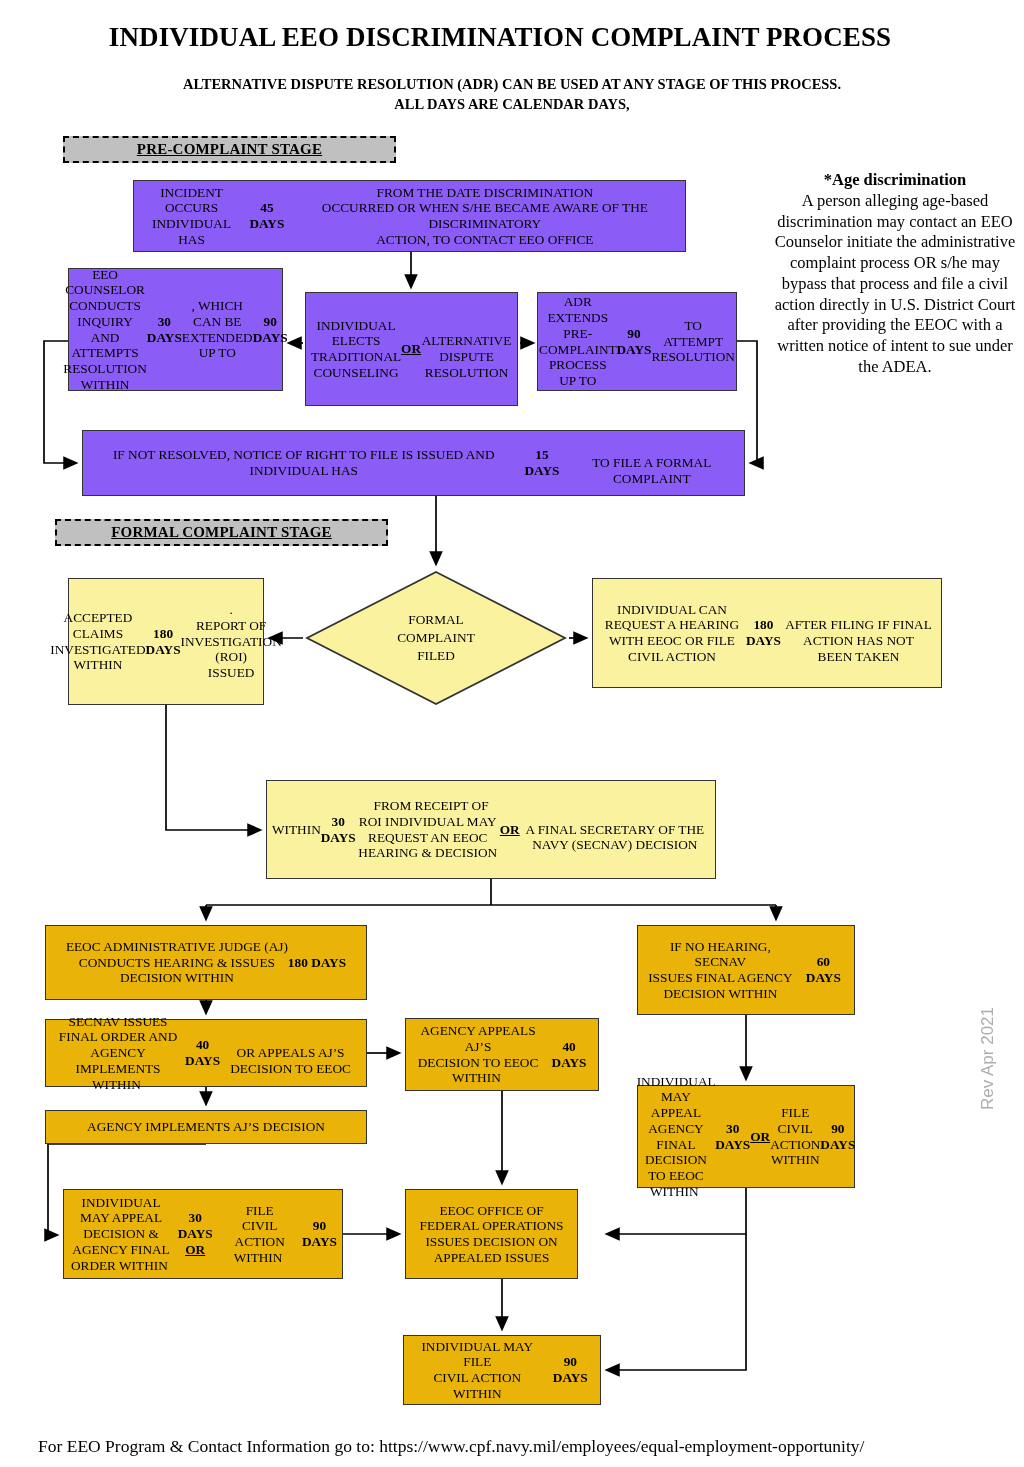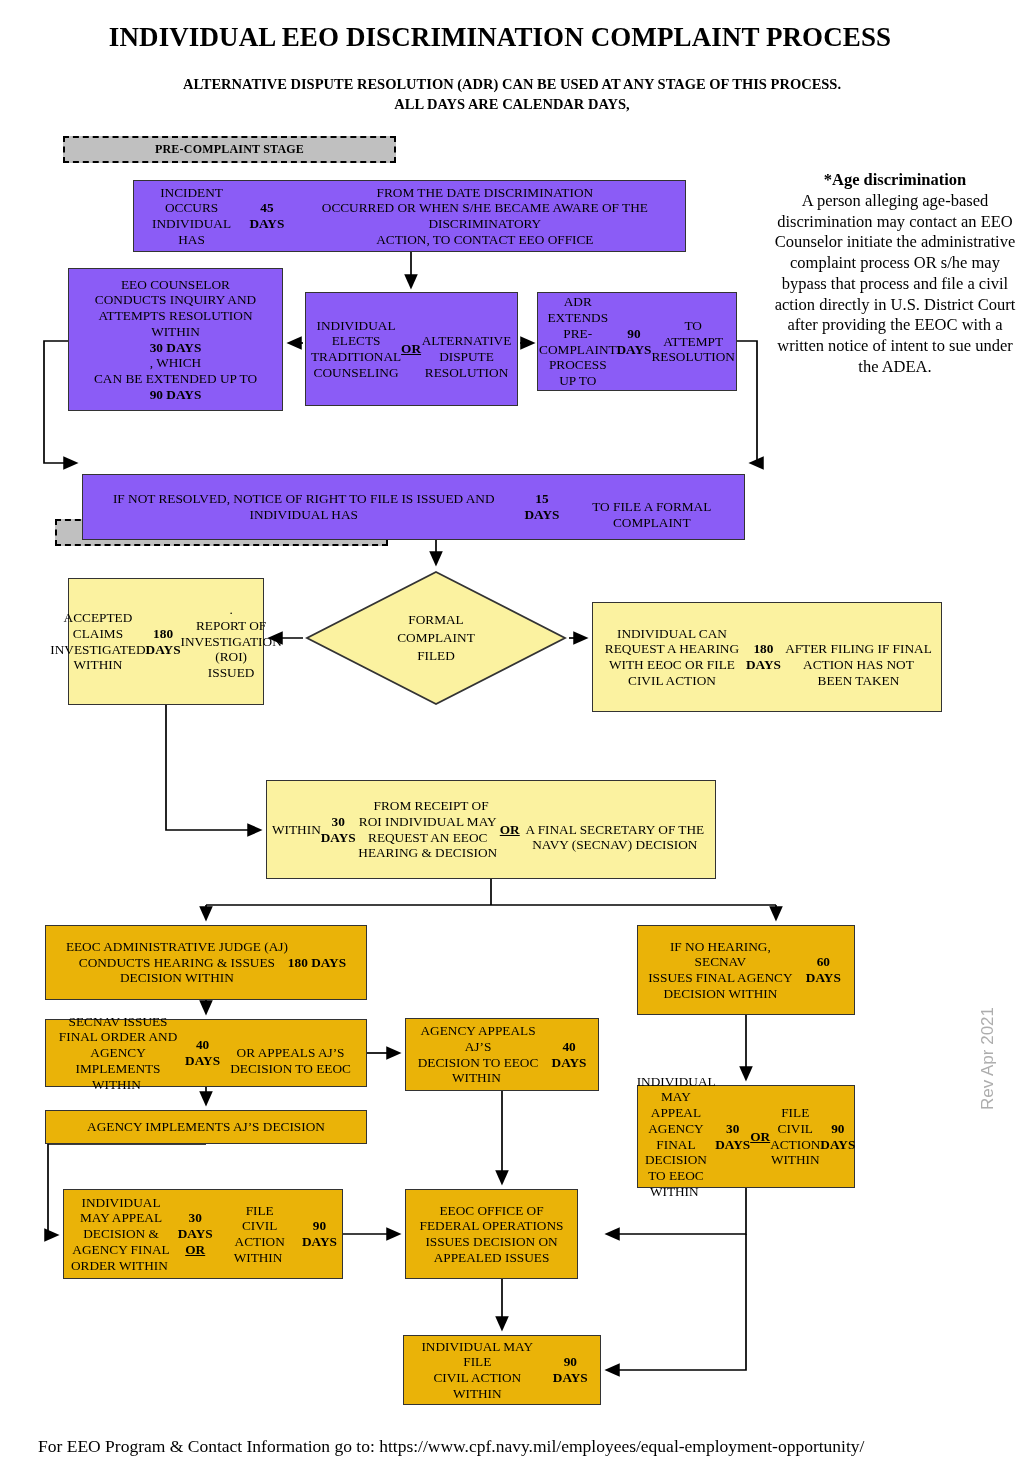--- a/index.html
+++ b/index.html
@@ -25,23 +25,24 @@
     font-weight: bold; font-size: 14.5px;
   }
   #sub1 { top: 76px; }
   #sub2 { top: 96px; }
 
   
   .stage-banner {
     position: absolute;
     background: #c0c0c0;
     border: 2px dashed #000;
-    font-weight: bold; font-size: 12px;
+    font-weight: bold; font-size: 15px;
     display: flex; align-items: center; justify-content: center;
     letter-spacing: .2px;
+    text-decoration: underline;
   }
   #banner-pre   { left: 63px;  top: 136px; width: 333px; height: 27px; }
   #banner-formal{ left: 55px;  top: 519px; width: 333px; height: 27px; }
 
   
   .node {
     position: absolute;
     border: 1.6px solid #333;
     display: flex; align-items: center; justify-content: center;
     text-align: center;
@@ -51,28 +52,28 @@
   }
   .green  { background: #8b5cf6; }
   .yellow { background: #fbf2a0; }
   .blue   { background: #eab308; }
 
   .node b { font-weight: bold; }
   .node u { text-decoration: underline; }
 
   
   #n-incident   { left: 133px; top: 180px; width: 553px; height: 72px; }
-  #n-counselor  { left: 68px;  top: 268px; width: 215px; height: 143px; flex-direction: column; }
+  #n-counselor  { left: 68px;  top: 268px; width: 215px; height: 123px; }
   #n-elects     { left: 305px; top: 292px; width: 213px; height: 114px; }
   #n-adr        { left: 537px; top: 292px; width: 200px; height: 99px; }
-  #n-notresolved{ left: 82px;  top: 430px; width: 663px; height: 66px; margin-top: 44px; }
+  #n-notresolved{ left: 82px;  top: 430px; width: 663px; height: 66px; }
 
   
   #n-accepted   { left: 68px;  top: 578px; width: 196px; height: 127px; }
-  #n-hearing    { left: 592px; top: 578px; width: 350px; height: 110px; margin-top: 24px; }
+  #n-hearing    { left: 592px; top: 578px; width: 350px; height: 110px; }
   #n-within30   { left: 266px; top: 780px; width: 450px; height: 99px; }
 
   
   #n-aj         { left: 45px;  top: 925px; width: 322px; height: 75px; }
   #n-secnavfin  { left: 45px;  top: 1019px;width: 322px; height: 68px; }
   #n-agimpl     { left: 45px;  top: 1110px;width: 322px; height: 34px; }
   #n-indapp     { left: 63px;  top: 1189px;width: 280px; height: 90px; }
   #n-agappeals  { left: 405px; top: 1018px;width: 194px; height: 73px; }
   #n-ofo        { left: 405px; top: 1189px;width: 173px; height: 90px; }
   #n-nohearing  { left: 637px; top: 925px; width: 218px; height: 90px; }

